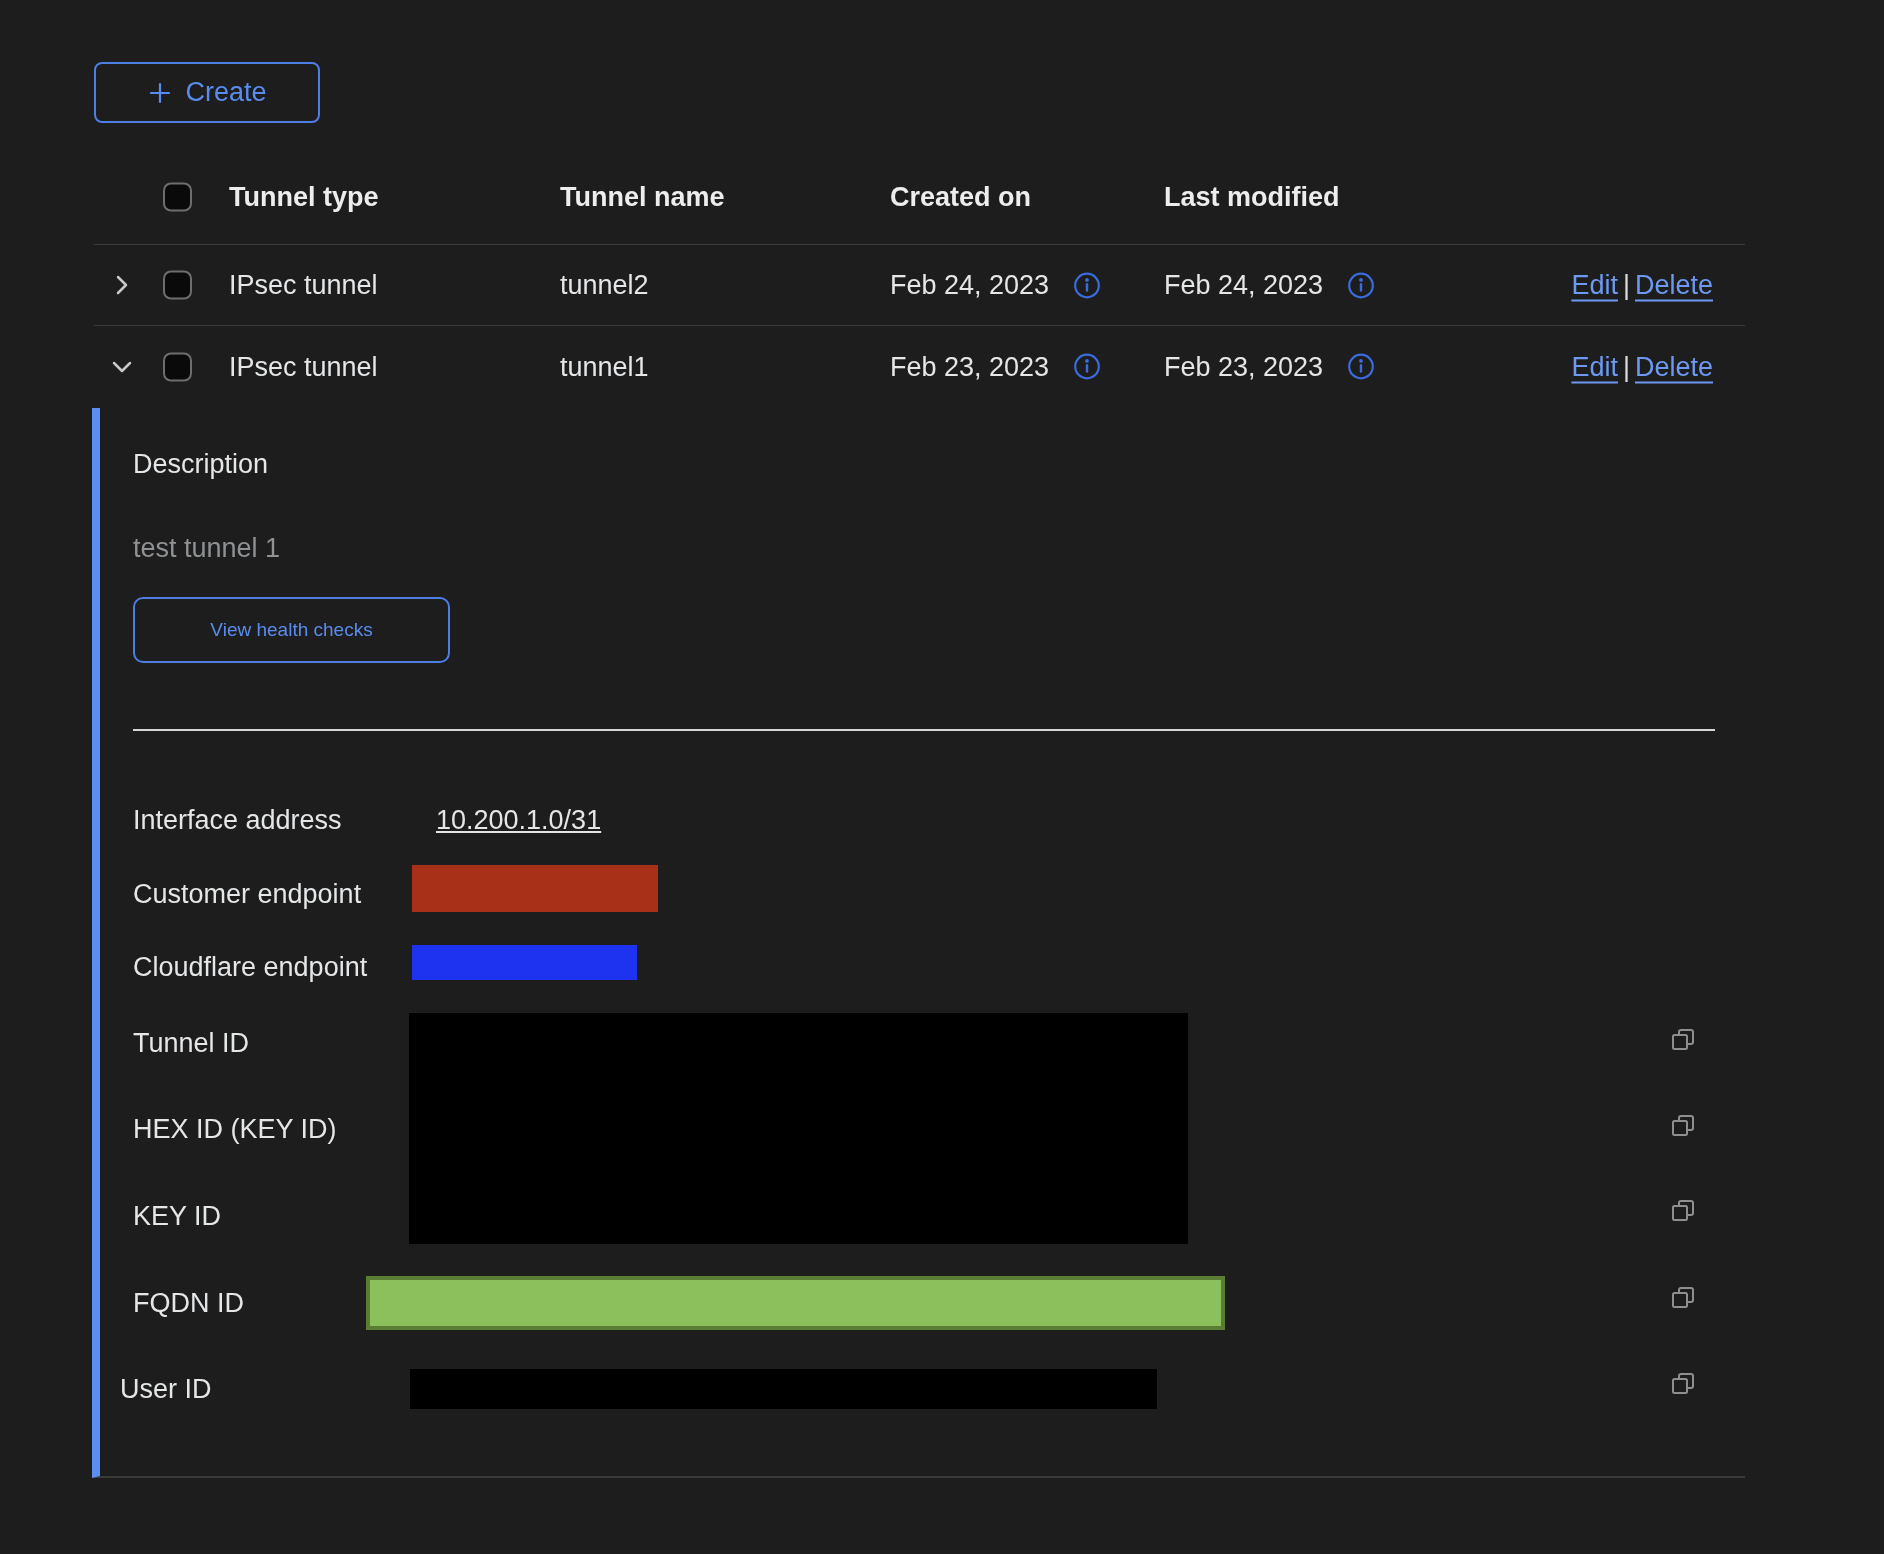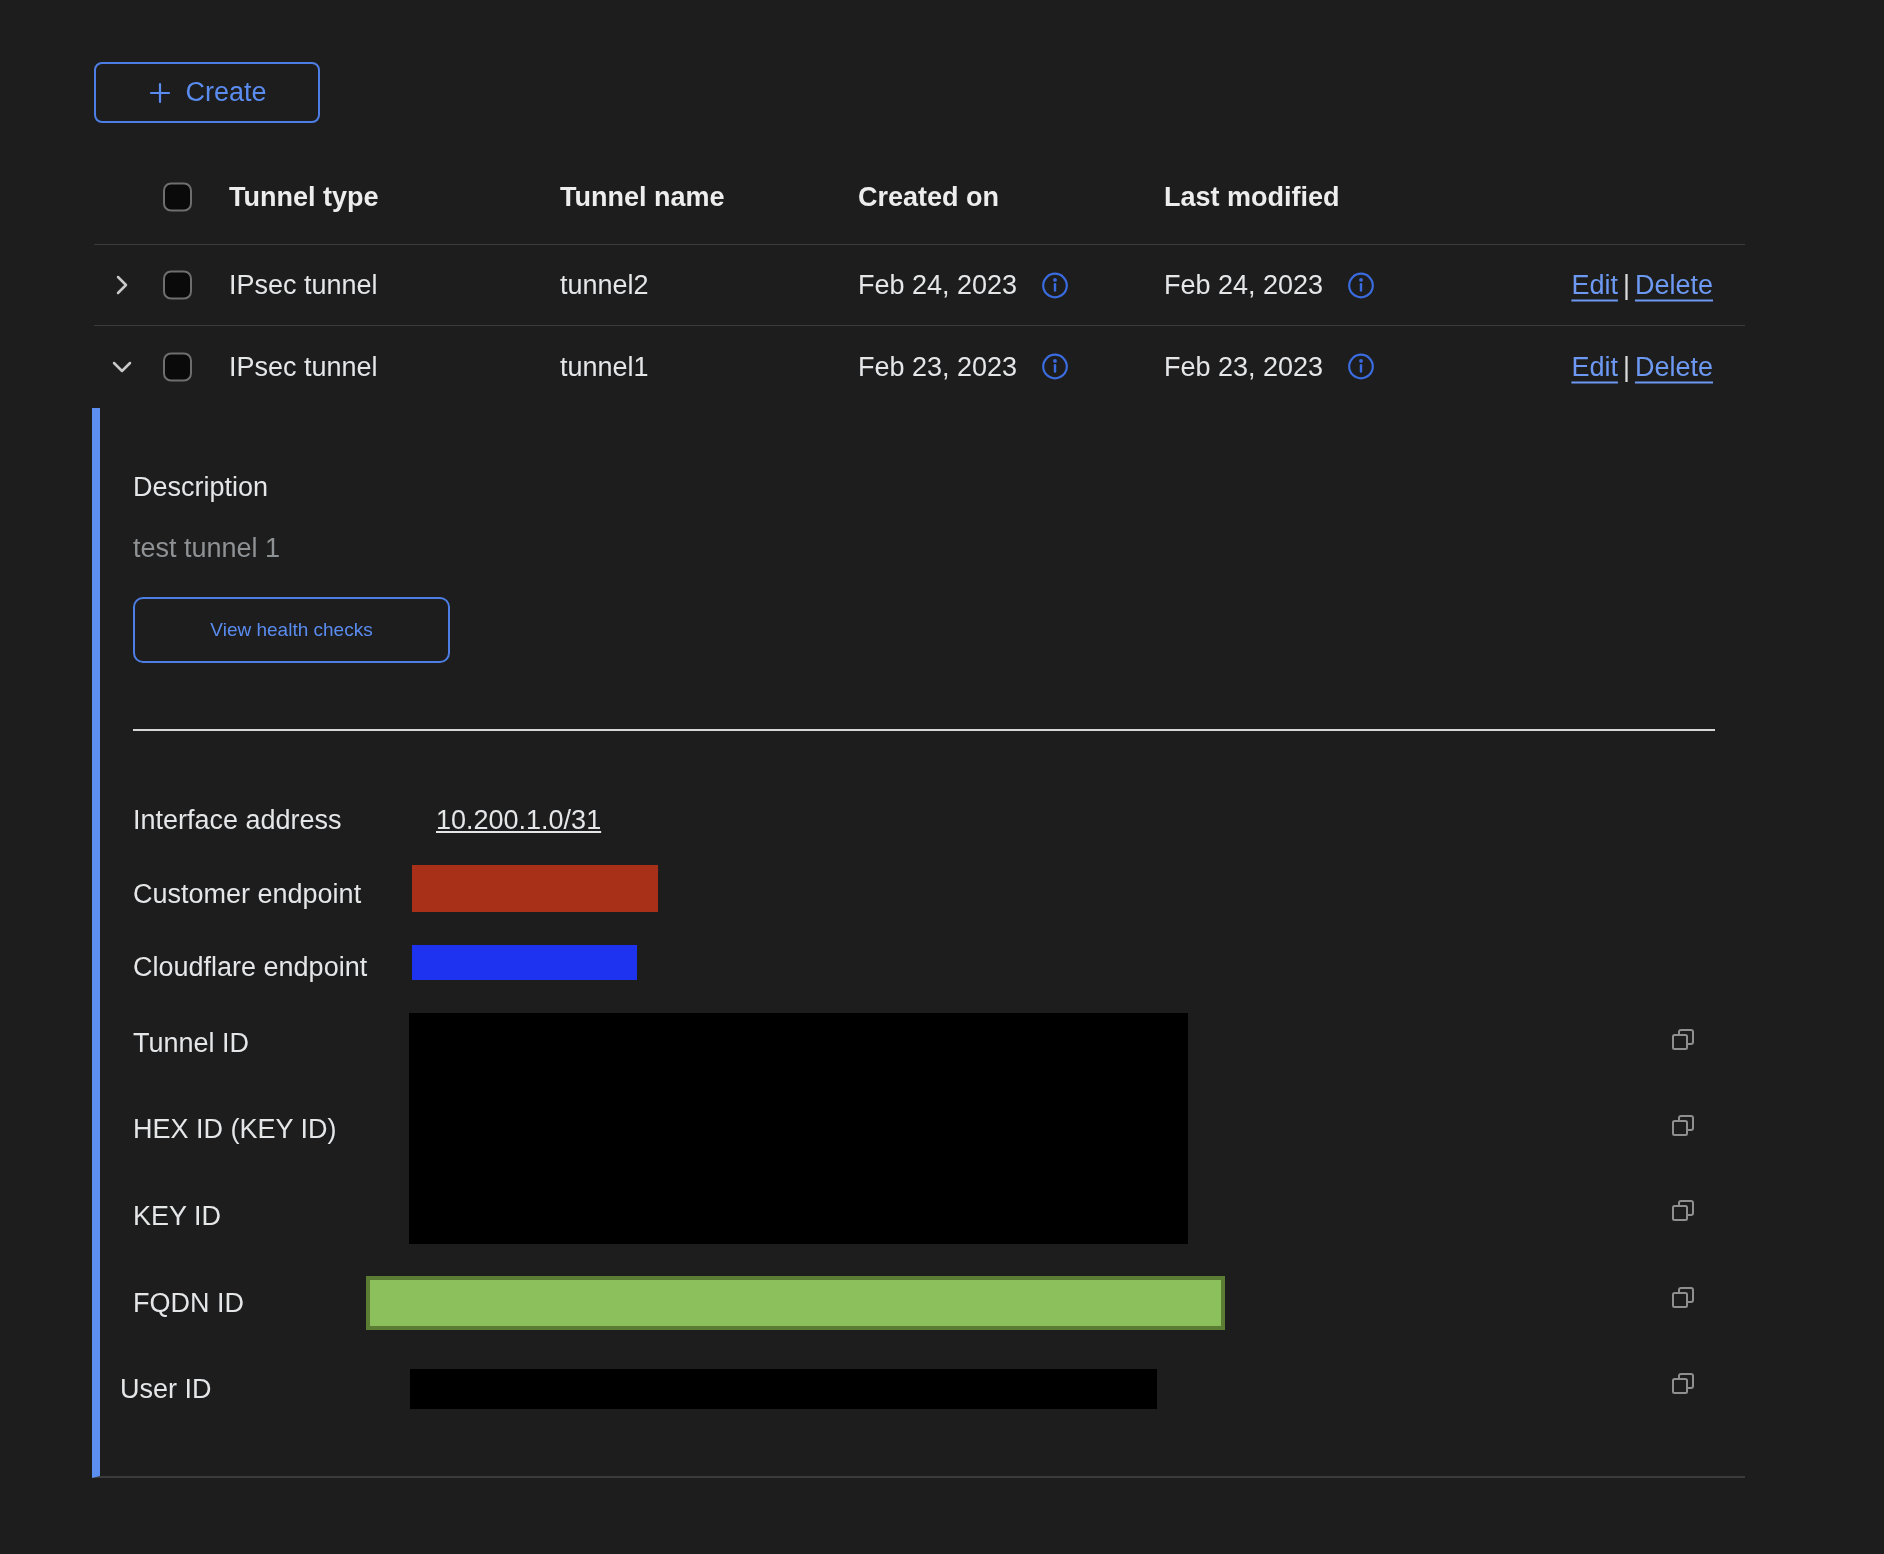--- a/index.html
+++ b/index.html
@@ -32,21 +32,21 @@
   .table{position:absolute; left:94px; top:150px; width:1651px;}
   .thead{position:relative; height:95px; border-bottom:1px solid var(--divider_dark);}
   .trow{position:relative; height:81px; border-bottom:1px solid var(--divider_dark);}
   .trow.expanded-row{border-bottom:none;}
   .cell{position:absolute; top:50%; transform:translateY(-50%); white-space:nowrap;}
   .th{font-weight:700; color:#ededed;}
   .c-chevron{left:15px; width:26px; height:26px;}
   .c-check{left:69px;}
   .c-type{left:135px;}
   .c-name{left:466px;}
-  .c-created{left:764px;text-align:center;}
+  .c-created{left:796px;text-align:center;}
   .c-modified{left:1070px;}
   .with-info{display:flex; align-items:center; gap:24px;}
   .c-actions{right:32px; display:flex; align-items:center; gap:5px;}
   .checkbox{
     width:29px; height:29px; border:2px solid var(--checkbox_border);
     border-radius:8px; background:var(--checkbox_fill); cursor:pointer;
   }
   .link{color:var(--link_blue); text-decoration:underline; text-underline-offset:6px; cursor:pointer;}
   .pipe{color:#dcdcdc;}
   .chev-btn{background:none; border:none; cursor:pointer; padding:0; line-height:0;}
@@ -173,21 +173,21 @@
       <div class="cell c-actions">
         <a class="link">Edit</a>
         <span class="pipe">|</span>
         <a class="link">Delete</a>
       </div>
     </div>
   </div>
 
   <div class="panel">
 
-    <div class="p-abs p-label" style="left:33px; top:40px;margin-top:23px;">Description</div>
+    <div class="p-abs p-label" style="left:33px; top:40px;">Description</div>
     <div class="p-abs p-label muted" style="left:33px; top:124px;">test tunnel 1</div>
 
     <button class="health-btn">View health checks</button>
 
     <div class="panel-divider"></div>
 
     <div class="p-abs p-label" style="left:33px; top:396px;">Interface address</div>
     <div class="p-abs p-label" style="left:336px; top:396px;text-decoration:underline;">10.200.1.0/31</div>
 
     <div class="p-abs p-label" style="left:33px; top:470px;">Customer endpoint</div>

